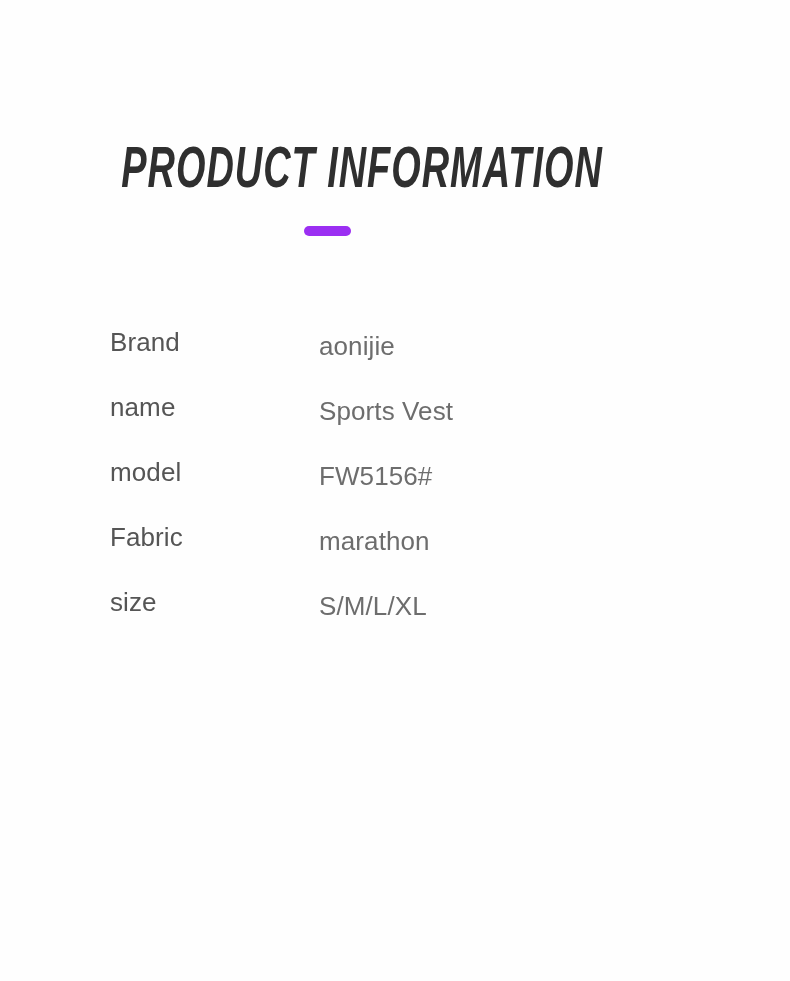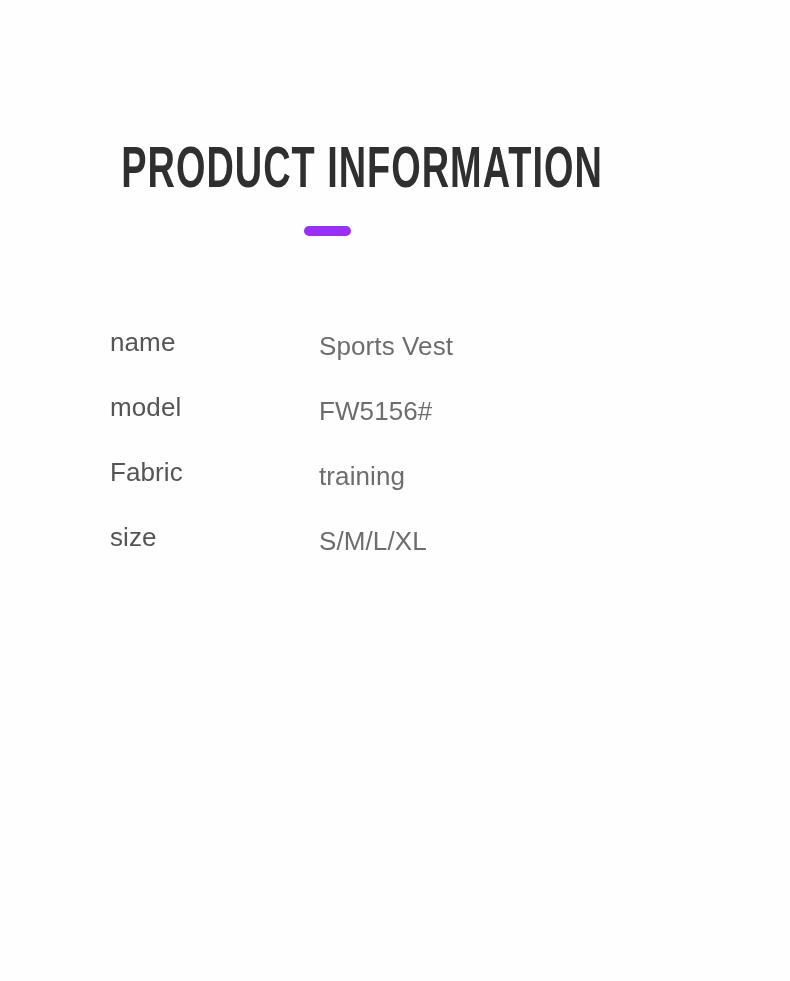--- a/index.html
+++ b/index.html
@@ -22,20 +22,21 @@
     background: #fefefe;
   }
 
   
   .heading-block {
     position: absolute;
     top: 138px;
     left: 0;
     width: 654px;
     text-align: right;
+    font-style: italic;
   }
 
   .page-title {
     display: inline-block;
     font-family: "Liberation Sans", sans-serif;
     font-weight: 700;
     font-size: 57px;
     line-height: 58px;
     letter-spacing: 1.5px;
     color: #2f2f2f;
@@ -111,34 +112,38 @@
 <div class="page">
 
   <div class="heading-block">
     <h1 class="page-title">PRODUCT INFORMATION</h1>
     <div class="title-underline"></div>
   </div>
 
   <table class="spec-table">
     <tbody>
 
+      <tr class="spec-row">
+        <td class="spec-label">Brand</td>
+        <td class="spec-value">aonijie</td>
+      </tr>
 
       <tr class="spec-row">
         <td class="spec-label">name</td>
         <td class="spec-value">Sports Vest</td>
       </tr>
 
       <tr class="spec-row">
         <td class="spec-label">model</td>
         <td class="spec-value">FW5156#</td>
       </tr>
 
       <tr class="spec-row">
         <td class="spec-label">Fabric</td>
-        <td class="spec-value">training</td>
+        <td class="spec-value">marathon</td>
       </tr>
 
 
 
       <tr class="spec-row">
         <td class="spec-label">size</td>
         <td class="spec-value">S/M/L/XL</td>
       </tr>
 
 

